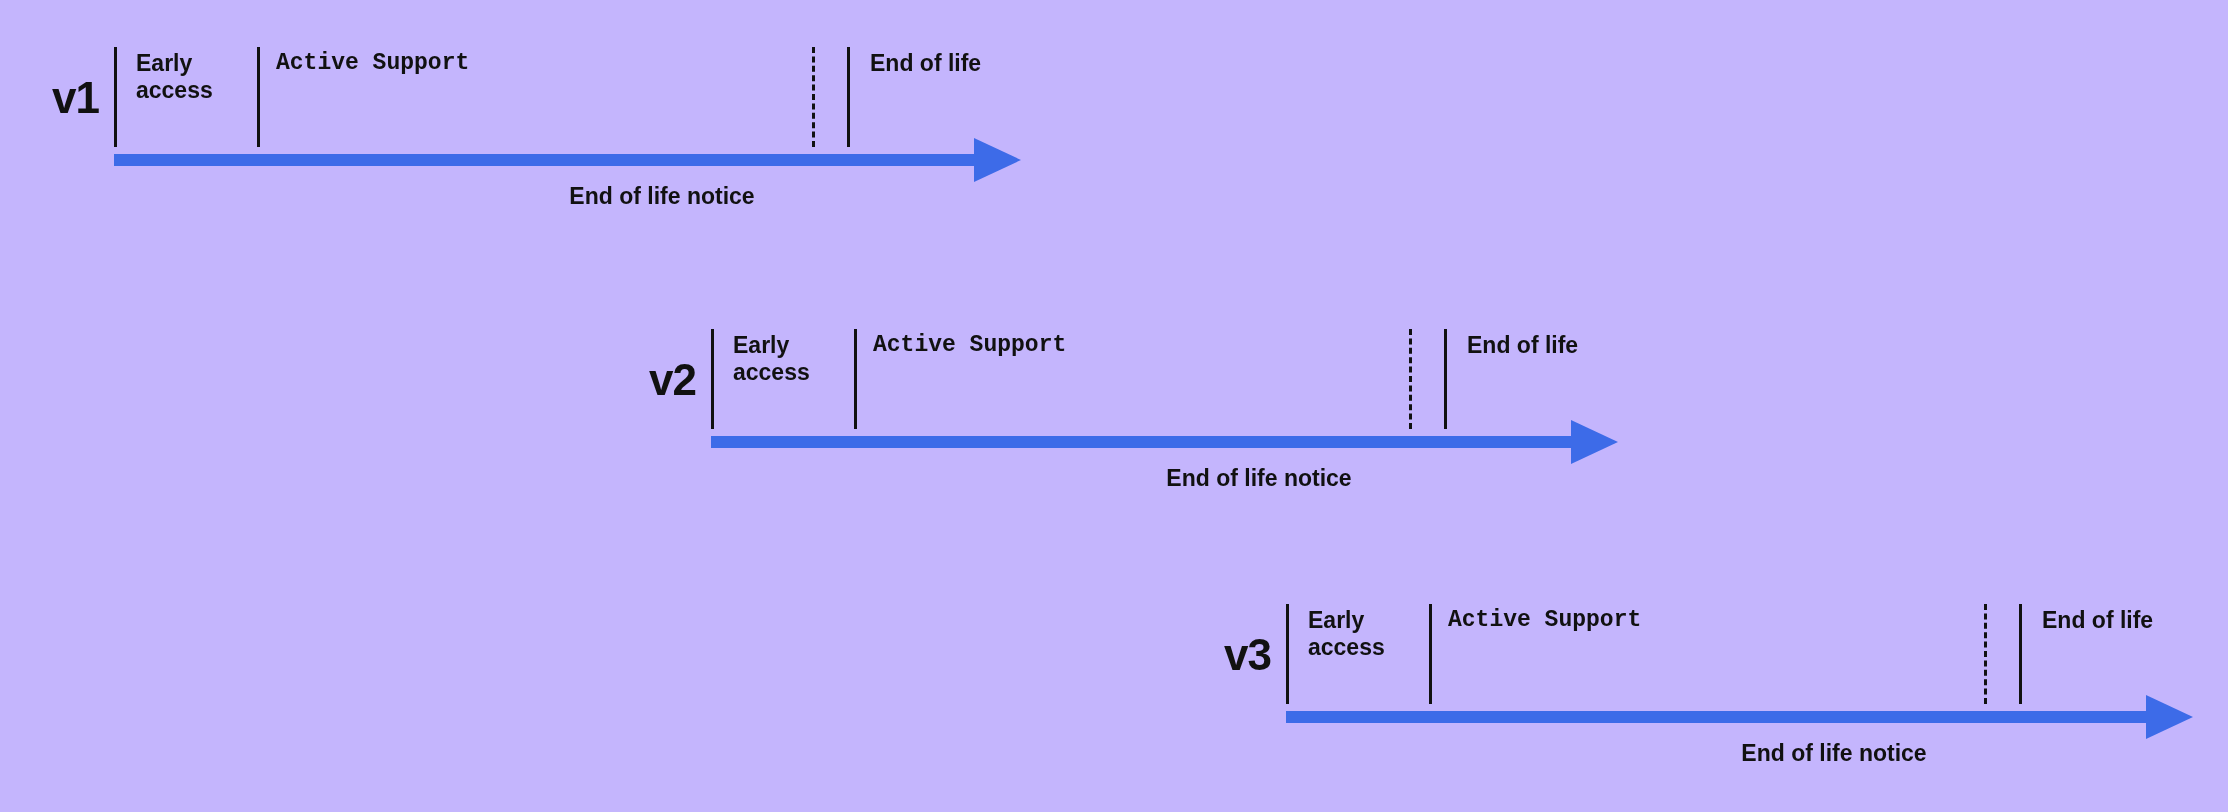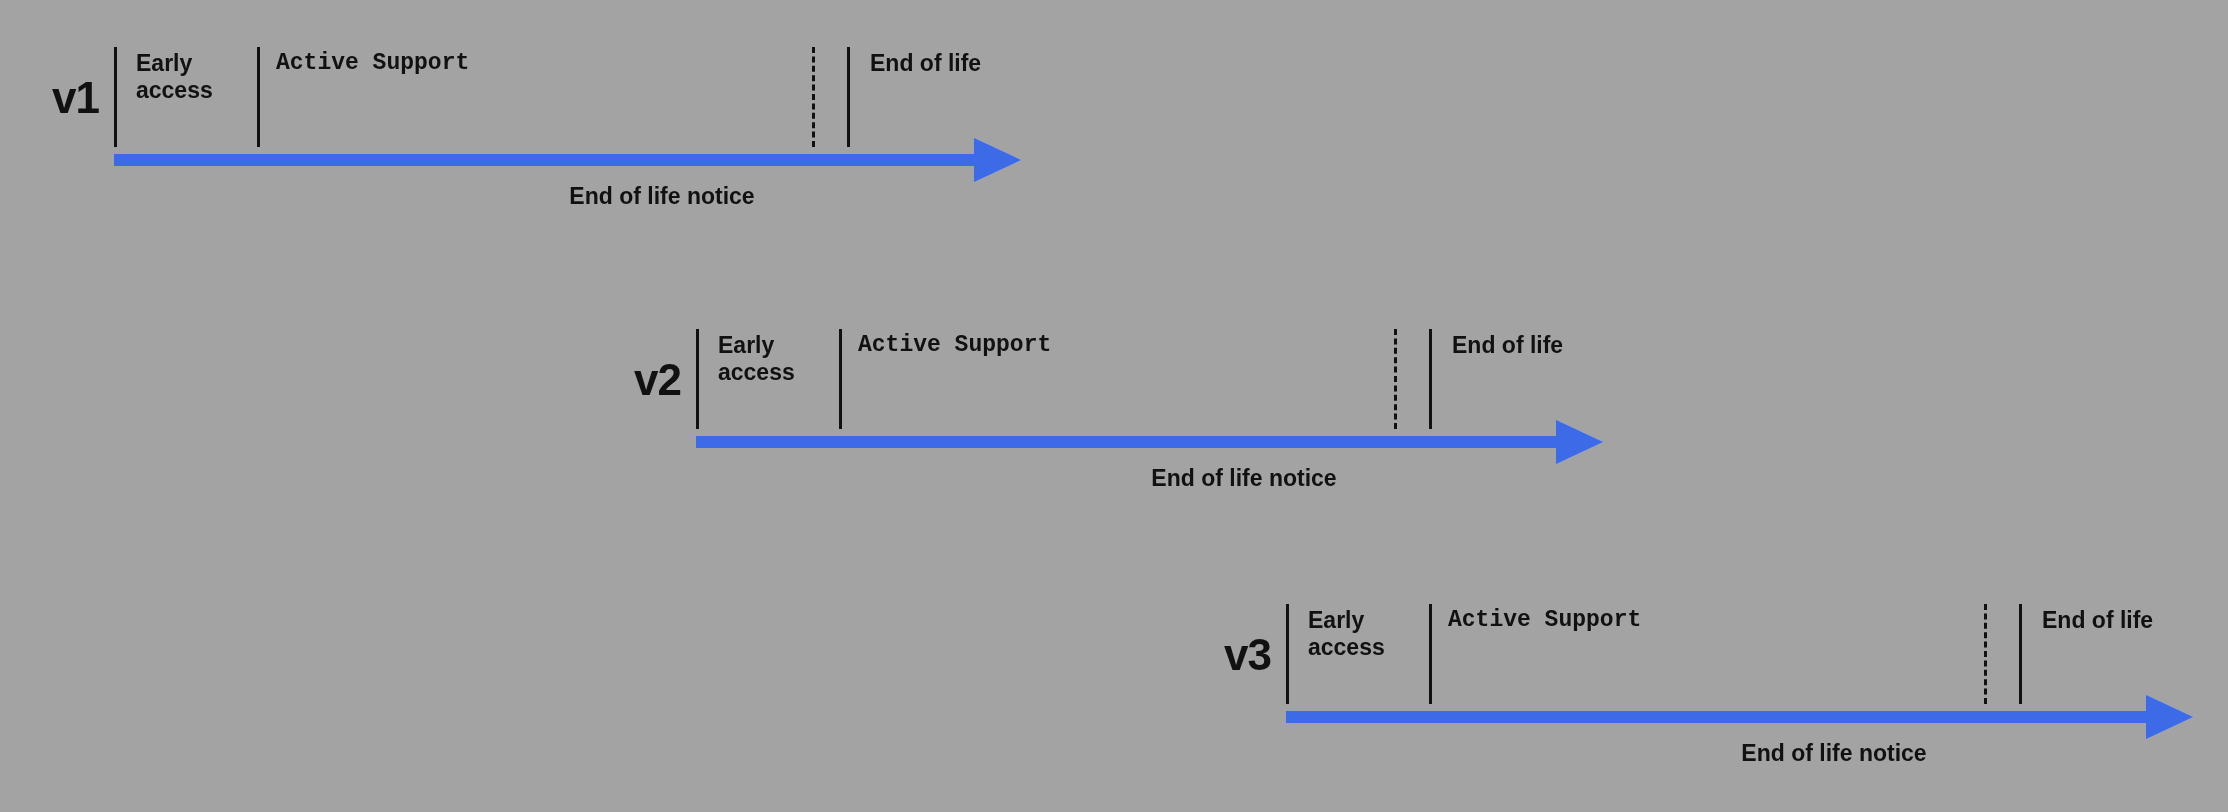--- a/index.html
+++ b/index.html
@@ -4,32 +4,32 @@
 <style>
   html, body {
     margin: 0;
     padding: 0;
     background: #ffffff;
   }
   .page {
     position: relative;
     width: 2228px;
     height: 812px;
-    background: #a3a3a3;
+    background: #c4b5fd;
     font-family: "Liberation Sans", sans-serif;
     color: #111111;
     overflow: hidden;
   }
   .timeline {
     position: absolute;
     width: 1000px;
     height: 210px;
   }
   .timeline.row-1 { left: 114px; top: 47px; }
-  .timeline.row-2 { left: 696px; top: 329px; }
+  .timeline.row-2 { left: 711px; top: 329px; }
   .timeline.row-3 { left: 1286px; top: 604px; }
 
   .version {
     position: absolute;
     left: -115px;
     top: 26px;
     width: 100px;
     text-align: right;
     font-size: 44px;
     font-weight: 800;

